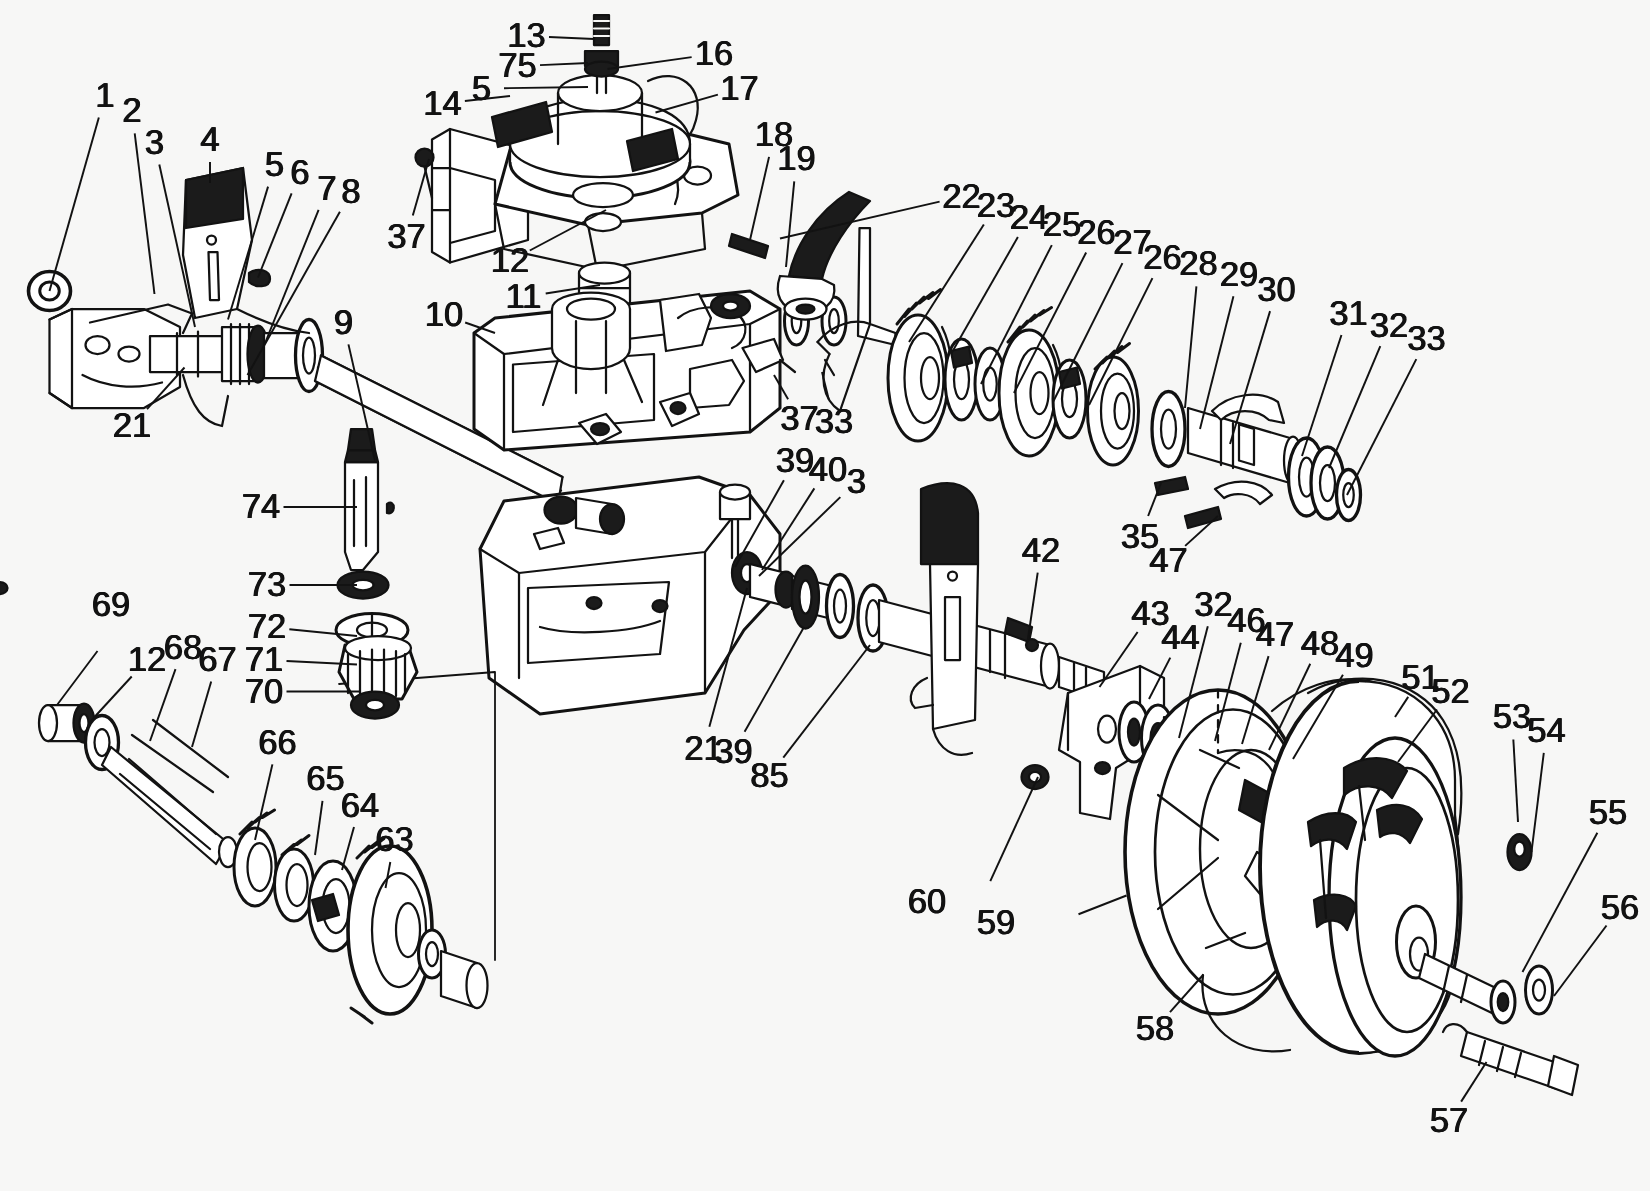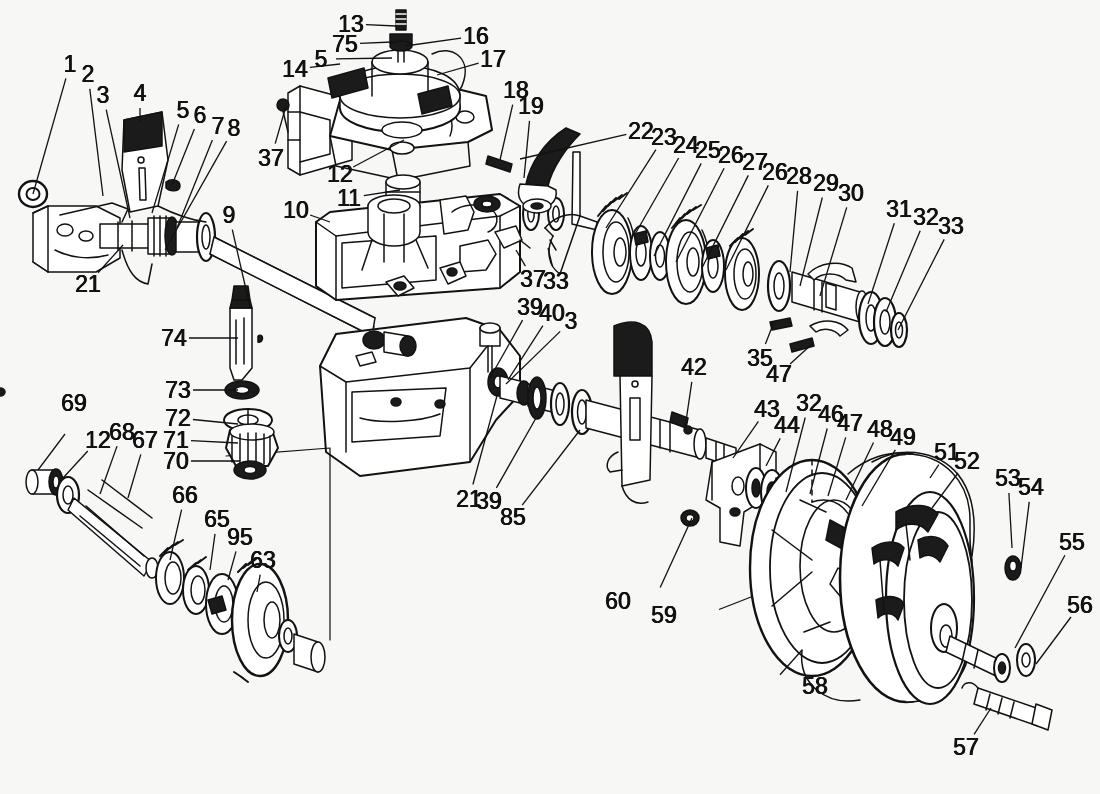--- a/index.html
+++ b/index.html
@@ -527,28 +527,28 @@
       <div class="callout" style="left: 850px; top: 423px;">47</div>
       <div class="callout" style="left: 880px; top: 429px;">48</div>
       <div class="callout" style="left: 903px; top: 437px;">49</div>
       <div class="callout" style="left: 947px; top: 452px;">51</div>
       <div class="callout" style="left: 967px; top: 461px;">52</div>
       <div class="callout" style="left: 1008px; top: 478px;">53</div>
       <div class="callout" style="left: 1031px; top: 487px;">54</div>
       <div class="callout" style="left: 1072px; top: 542px;">55</div>
       <div class="callout" style="left: 1080px; top: 605px;">56</div>
       <div class="callout" style="left: 966px; top: 747px;">57</div>
-      <div class="callout" style="left: 770px; top: 686px; margin-left: 45px;">58</div>
+      <div class="callout" style="left: 770px; top: 686px;">58</div>
       <div class="callout" style="left: 664px; top: 615px;">59</div>
       <div class="callout" style="left: 618px; top: 601px;">60</div>
       <div class="callout" style="left: 513px; top: 517px;">85</div>
       <div class="callout" style="left: 489px; top: 501px;">39</div>
       <div class="callout" style="left: 469px; top: 499px;">21</div>
       <div class="callout" style="left: 263px; top: 560px;">63</div>
-      <div class="callout" style="left: 240px; top: 537px;">95</div>
+      <div class="callout" style="left: 240px; top: 537px;">64</div>
       <div class="callout" style="left: 217px; top: 519px;">65</div>
       <div class="callout" style="left: 185px; top: 495px;">66</div>
       <div class="callout" style="left: 145px; top: 440px;">67</div>
       <div class="callout" style="left: 122px; top: 432px;">68</div>
       <div class="callout" style="left: 98px; top: 440px;">12</div>
       <div class="callout" style="left: 74px; top: 403px;">69</div>
       <div class="callout" style="left: 176px; top: 461px;">70</div>
       <div class="callout" style="left: 176px; top: 440px;">71</div>
       <div class="callout" style="left: 178px; top: 418px;">72</div>
       <div class="callout" style="left: 178px; top: 390px;">73</div>

